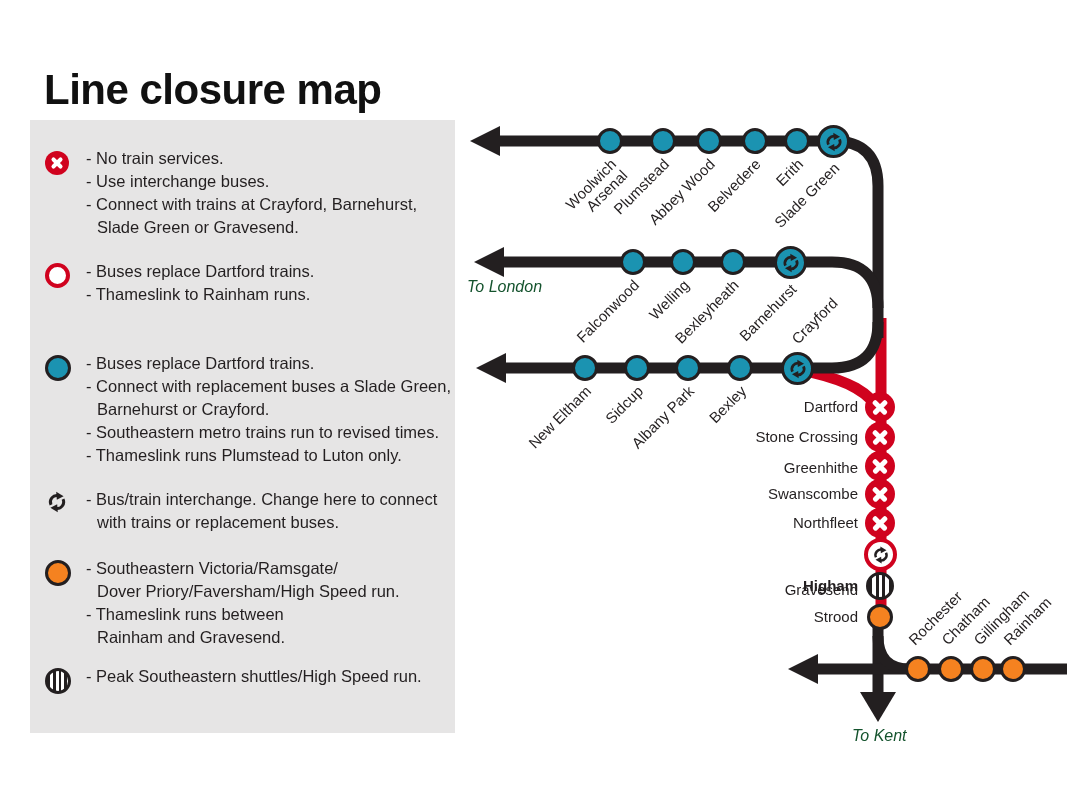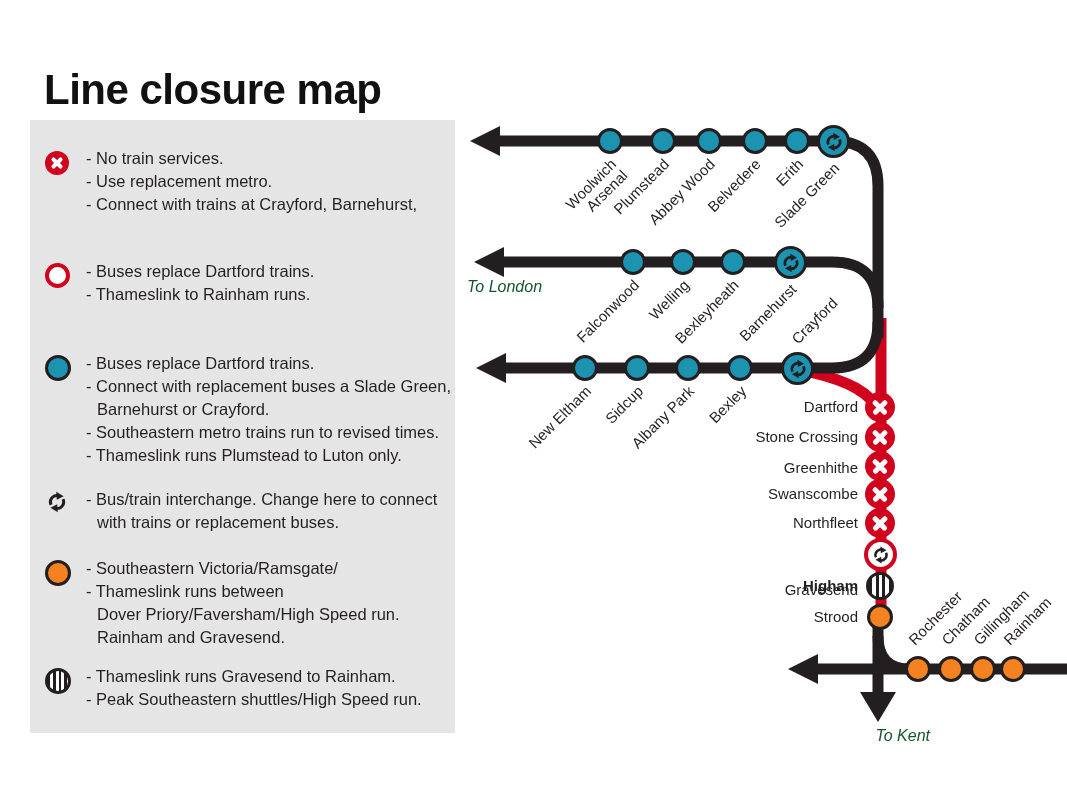--- a/index.html
+++ b/index.html
@@ -55,22 +55,23 @@
 <h1 class="page-title">Line closure map</h1>
 
 <div class="legend">
 
   <div class="legend-item" style="top:27px;">
     <div class="legend-icon" style="left:15px;top:4px;">
         <div class="ic-x"></div>
       </div>
     <div class="legend-lines">
       <div class="legend-line">- No train services.</div>
-      <div class="legend-line">- Use replacement metro.</div>
+      <div class="legend-line">- Use interchange buses.</div>
       <div class="legend-line">- Connect with trains at Crayford, Barnehurst,</div>
+      <div class="legend-line cont">Slade Green or Gravesend.</div>
     </div>
   </div>
 
   <div class="legend-item" style="top:140px;">
     <div class="legend-icon" style="left:15px;top:3px;">
         <div class="ic-ring"></div>
       </div>
     <div class="legend-lines">
       <div class="legend-line">- Buses replace Dartford trains.</div>
       <div class="legend-line">- Thameslink to Rainham runs.</div>
@@ -104,32 +105,31 @@
       <div class="legend-line cont">with trains or replacement buses.</div>
     </div>
   </div>
 
   <div class="legend-item" style="top:437px;">
     <div class="legend-icon" style="left:15px;top:3px;">
         <div class="ic-orange"></div>
       </div>
     <div class="legend-lines">
       <div class="legend-line">- Southeastern Victoria/Ramsgate/</div>
+      <div class="legend-line cont">Dover Priory/Faversham/High Speed run.</div>
       <div class="legend-line">- Thameslink runs between</div>
-      <div class="legend-line cont">Dover Priory/Faversham/High Speed run.</div>
       <div class="legend-line cont">Rainham and Gravesend.</div>
     </div>
   </div>
 
   <div class="legend-item" style="top:545px;">
     <div class="legend-icon" style="left:15px;top:3px;">
         <div class="ic-striped"></div>
       </div>
     <div class="legend-lines">
-      <div class="legend-line">- Thameslink runs Gravesend to Rainham.</div>
       <div class="legend-line">- Peak Southeastern shuttles/High Speed run.</div>
     </div>
   </div>
 </div>
 
 <div class="map">
 
   <svg class="rails" width="1067" height="800" viewBox="0 0 1067 800">
 
     <g stroke="#d0021e" stroke-width="11" fill="none">
@@ -148,21 +148,21 @@
     <g fill="#231f20">
       <polygon points="470,141 500,126 500,156"></polygon>
       <polygon points="474,262 504,247 504,277"></polygon>
       <polygon points="476,368 506,353 506,383"></polygon>
       <polygon points="788,669 818,654 818,684"></polygon>
       <polygon points="878,722 860,692 896,692"></polygon>
     </g>
   </svg>
 
   <div class="lbl lbl-dir" style="left:467px;top:279px;">To London</div>
-  <div class="lbl lbl-dir" style="left:830px;top:728px;width:100px;text-align:right;">To Kent</div>
+  <div class="lbl lbl-dir" style="left:852px;top:728px;width:100px;text-align:left;">To Kent</div>
 
   <div class="dot dot-teal" style="left:597px;top:128px;"></div>
   <div class="dot dot-teal" style="left:650px;top:128px;"></div>
   <div class="dot dot-teal" style="left:696px;top:128px;"></div>
   <div class="dot dot-teal" style="left:742px;top:128px;"></div>
   <div class="dot dot-teal" style="left:784px;top:128px;"></div>
   <div class="dot dot-teal-ic" style="left:817px;top:125px;">
     <svg class="ic-glyph" width="22" height="22" viewBox="0 0 24 24">
         <path d="M6,14.8 A6.5,6.5 0 0 1 13.4,5.7"></path>
         <path d="M18,9.2 A6.5,6.5 0 0 1 10.6,18.3"></path>

